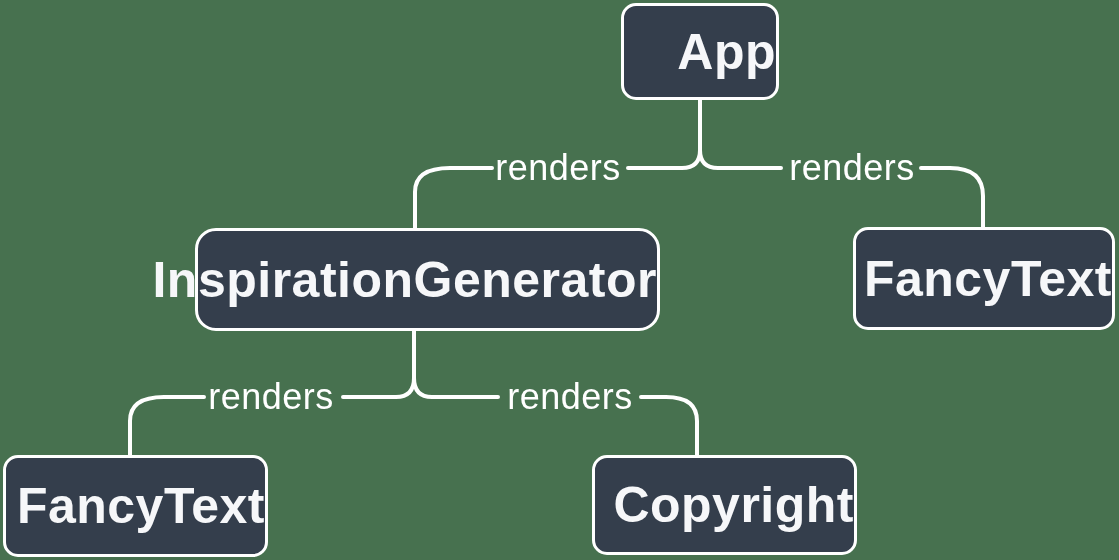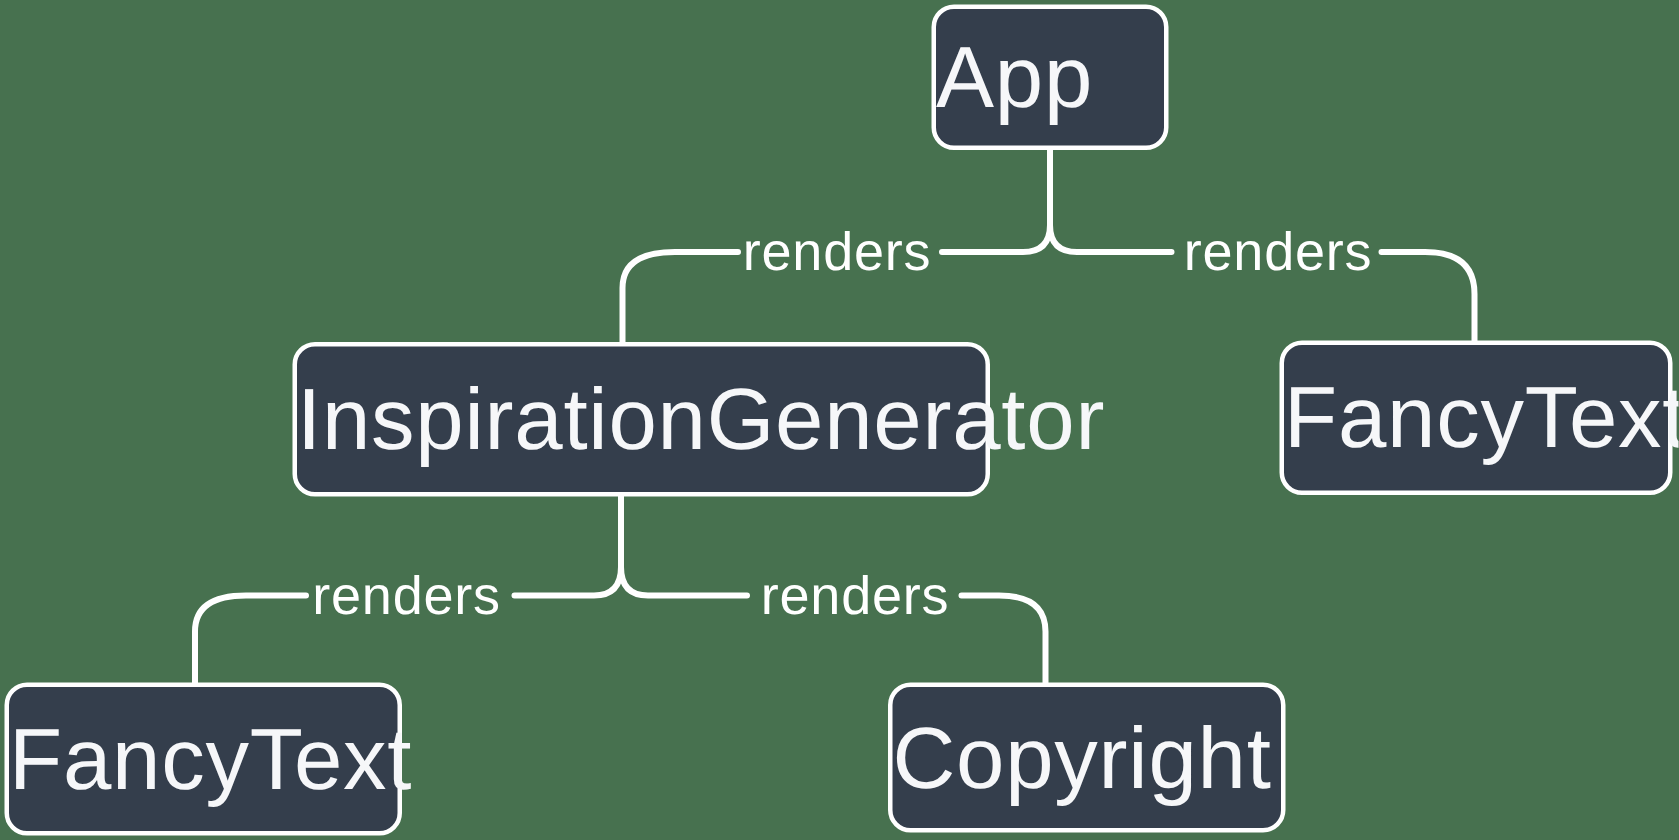--- a/index.html
+++ b/index.html
@@ -35,28 +35,28 @@
     stroke-linecap: round;
   }
   .node {
     position: absolute;
     background: var(--node-fill);
     border: 3px solid var(--node-border);
     border-radius: 15px;
     color: var(--node-text);
     display: flex;
     align-items: center;
-    justify-content: flex-start;
-    font-size: 58px;
-    font-weight: 400;
+    justify-content: flex-end;
+    font-size: 50px;
+    font-weight: 700;
     letter-spacing: 0.5px;
     white-space: nowrap;
   }
   .node-app                  { left: 621px; top: 3px;   width: 158px; height: 97px; }
-  .node-inspiration-generator{ left: 195px; top: 228px; width: 465px; height: 103px; }
+  .node-inspiration-generator{ left: 195px; top: 228px; width: 465px; height: 103px; border-radius: 21px; }
   .node-fancy-text-top       { left: 853px; top: 227px; width: 262px; height: 103px; }
   .node-fancy-text-bottom    { left: 3px;   top: 455px; width: 265px; height: 102px; }
   .node-copyright            { left: 568px; top: 455px; width: 265px; height: 100px; margin-left: 24px; }
   .edge-label {
     position: absolute;
     transform: translate(-50%, -50%);
     color: var(--edge-label-text);
     font-size: 36px;
     font-weight: 400;
     letter-spacing: 0.5px;

